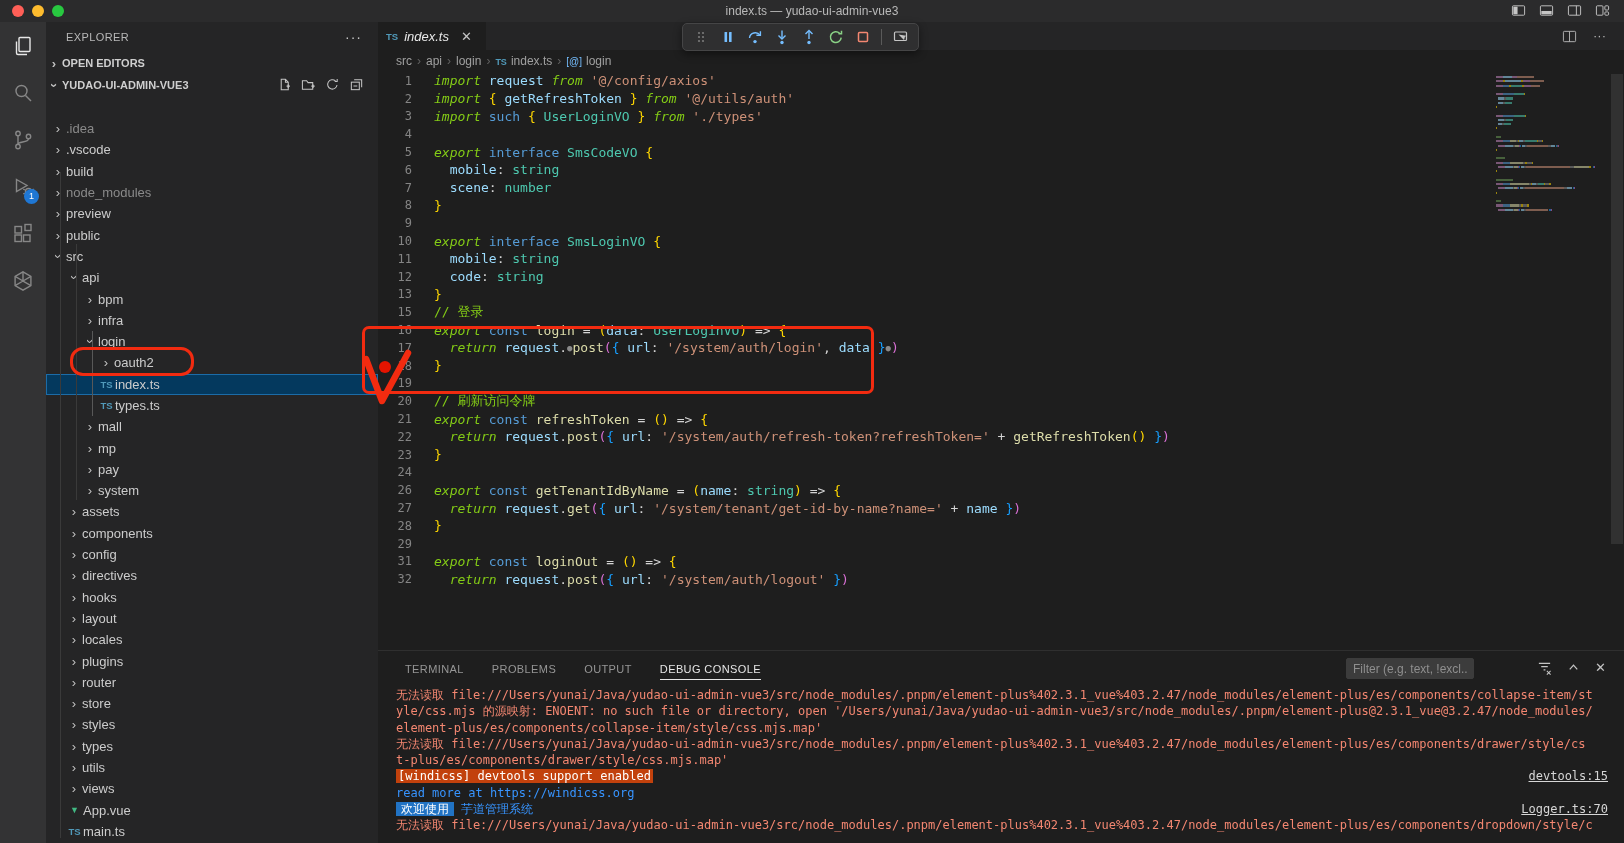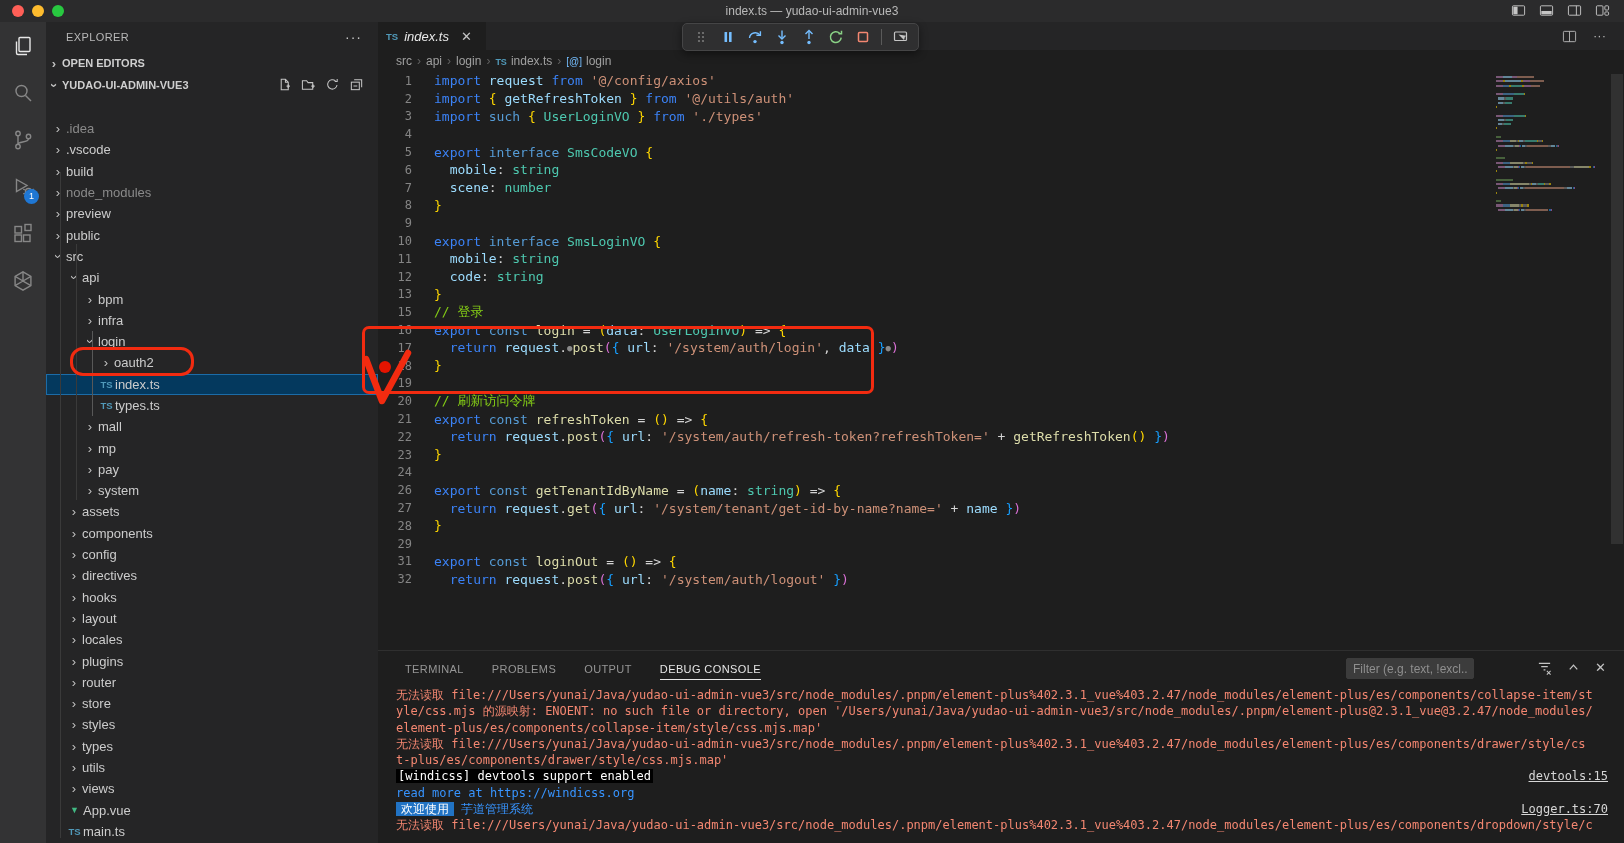--- a/index.html
+++ b/index.html
@@ -67,21 +67,21 @@
   #breadcrumbs .bc-sep { color:#606060; margin:0 5px; font-size:12px; }
   #breadcrumbs .bc-ts { color:#519aba; font-size:9px; font-weight:bold; margin-right:4px; }
   #breadcrumbs .bc-sym { color:#75beff; font-size:10px; margin-right:4px; }
 
   
   #code { position:absolute; left:378px; top:72px; width:1246px; height:578px; background:#1e1e1e;
           font-family:"DejaVu Sans Mono","Liberation Mono",monospace; font-size:13px; }
   .cline { height:17.8px; display:flex; align-items:center; white-space:pre; }
   .cline .ln { width:34px; text-align:right; color:#858585; font-size:12px; flex:none; }
   .cline .lt { margin-left:22px; }
-  .tk-kw  { color:#3b82f6; } .tk-kw2 { color:#569cd6; } .tk-type{ color:#4ec9b0; }
+  .tk-kw  { color:#84cc16;font-style:italic; } .tk-kw2 { color:#569cd6; } .tk-type{ color:#4ec9b0; }
   .tk-var { color:#9cdcfe; } .tk-fn  { color:#dcdcaa; } .tk-str { color:#ce9178; }
   .tk-cmt { color:#84cc16; } .tk-pl  { color:#d4d4d4; }
   .tk-b1  { color:#ffd700; } .tk-b2  { color:#da70d6; } .tk-b3  { color:#179fff; }
   .tk-dot { color:#8a8a8a; font-size:9px; vertical-align:1px; }
 
   #breakpoint { position:absolute; left:379px; top:361px; width:12px; height:12px; border-radius:50%;
                 background:#e51400; z-index:10; }
 
   
   #minimap { position:absolute; left:1496px; top:76px; width:104px; }
@@ -110,21 +110,21 @@
   #pfilter::placeholder { color:#8f8f8f; }
   .panel-icons { position:absolute; right:18px; top:9px; display:flex; gap:14px; align-items:center; color:#c5c5c5; }
   .panel-icons svg { width:15px; height:15px; }
 
   #console-rows { position:absolute; left:0; top:36px; width:1246px;
                   font-family:"DejaVu Sans Mono","Liberation Mono",monospace; font-size:12px; }
   .crow { height:16.3px; line-height:16.3px; padding:0 16px 0 18px; white-space:pre; display:flex; }
   .crow .ctext { flex:1 1 auto; overflow:hidden; }
   .crow.err .ctext { color:#f48771; }
   .crow.info .ctext { color:#3794ff; }
-  .chl { background:#000000; color:#ffffff; padding:0 2px; }
+  .chl { background:#c2410c; color:#ffffff; padding:0 2px; }
   .cbadge { background:#2173c4; color:#ffffff; padding:0 5px; margin-right:7px; }
   .crow.welcome .ctext2 { color:#3794ff; }
   .clink { flex:none; color:#d6d6d6; text-decoration:underline; }
 </style>
 </head>
 <body>
 
 <div id="titlebar">
   <span class="tl" style="left:12px;background:#ff5f57"></span>
   <span class="tl" style="left:32px;background:#febc2e"></span>

